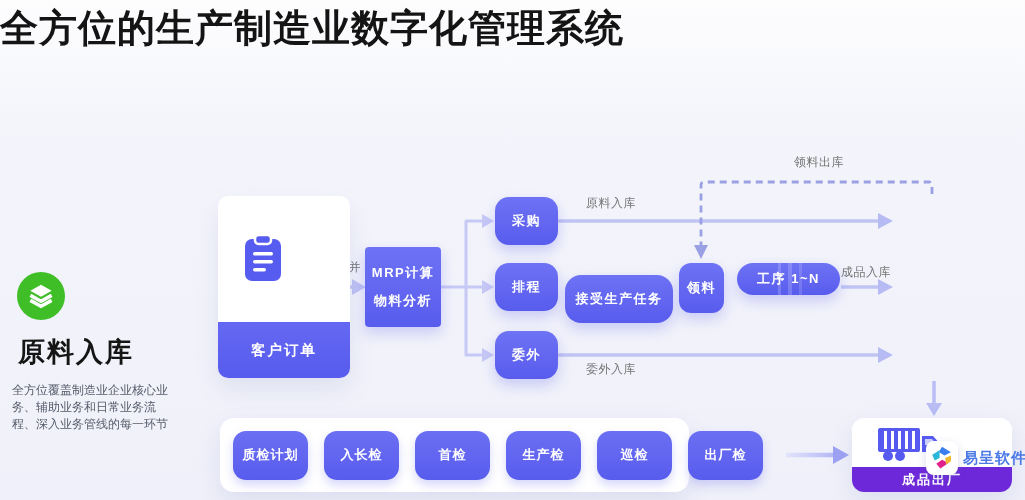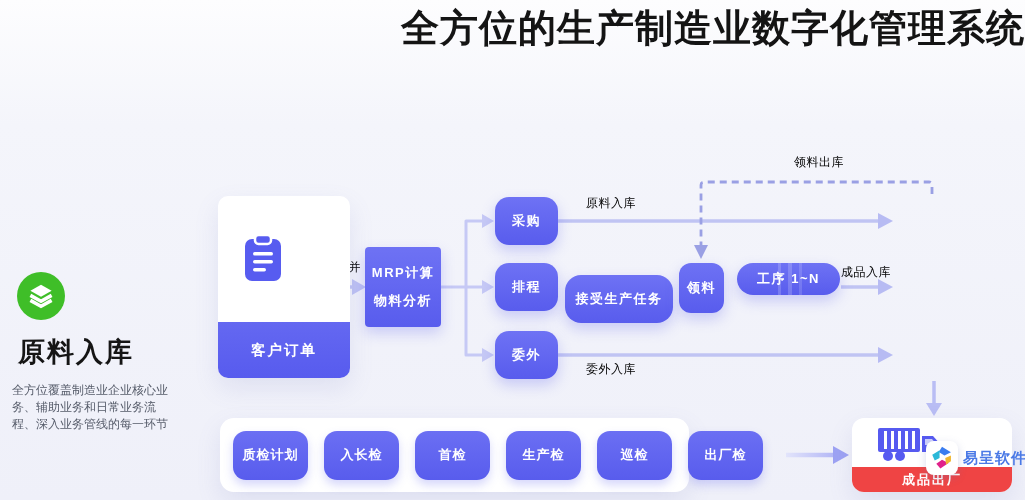--- a/index.html
+++ b/index.html
@@ -4,21 +4,21 @@
 <style>
   html,body{margin:0;padding:0;}
   body{
     width:1025px;height:500px;overflow:hidden;
     font-family:"Liberation Sans","DejaVu Sans",sans-serif;
     background:linear-gradient(180deg,#fdfdfe 0%,#f4f5fb 25%,#eff0f9 100%);
   }
   .stage{position:relative;width:1025px;height:500px;}
 
   .title{
-    position:absolute;top:3px;left:0;width:100%;text-align:right;
+    position:absolute;top:3px;left:0;width:100%;text-align:left;
     font-size:38px;font-weight:700;color:#141414;letter-spacing:1px;
   }
 
   
   .side-icon{
     position:absolute;left:17px;top:272px;width:48px;height:48px;border-radius:50%;
     background:#3fbe28;display:flex;align-items:center;justify-content:center;
   }
   .side-heading{
     position:absolute;left:18px;top:334px;font-size:27px;font-weight:700;color:#151515;letter-spacing:2px;
@@ -77,28 +77,28 @@
   .qbox{
     width:75px;height:49px;border-radius:13px;flex:0 0 auto;
     display:flex;align-items:center;justify-content:center;
     background:linear-gradient(180deg,#6b6ff3,#585ced);
     color:#fff;font-weight:700;font-size:13px;letter-spacing:1px;
     box-shadow:0 5px 10px rgba(93,97,238,.25);
   }
   .truckcard{left:852px;top:418px;width:118px;height:74px;border-radius:12px;}
   .truck-bar{
     position:absolute;left:0;bottom:0;width:100%;height:25px;border-radius:0 0 12px 12px;
-    background:#ef4444;color:#fff;font-size:13px;font-weight:700;letter-spacing:2px;
+    background:#6d28d9;color:#fff;font-size:13px;font-weight:700;letter-spacing:2px;
     display:flex;align-items:center;justify-content:center;
   }
   .truck-ic{position:absolute;left:24px;top:6px;}
 
   
   .wlabel{
-    position:absolute;font-size:12px;color:#000000;font-weight:500;
+    position:absolute;font-size:12px;color:#737373;font-weight:500;
     letter-spacing:.5px;text-align:center;
   }
   .lbl-merge{left:304px;top:259px;width:64px;}
   .lbl-raw{left:582px;top:195px;width:58px;}
   .lbl-fin{left:839px;top:264px;width:54px;}
   .lbl-out{left:582px;top:361px;width:58px;}
   .lbl-pick{left:788px;top:154px;width:62px;}
 
   
   .logo{position:absolute;left:926px;top:441px;display:flex;align-items:center;gap:5px;}

